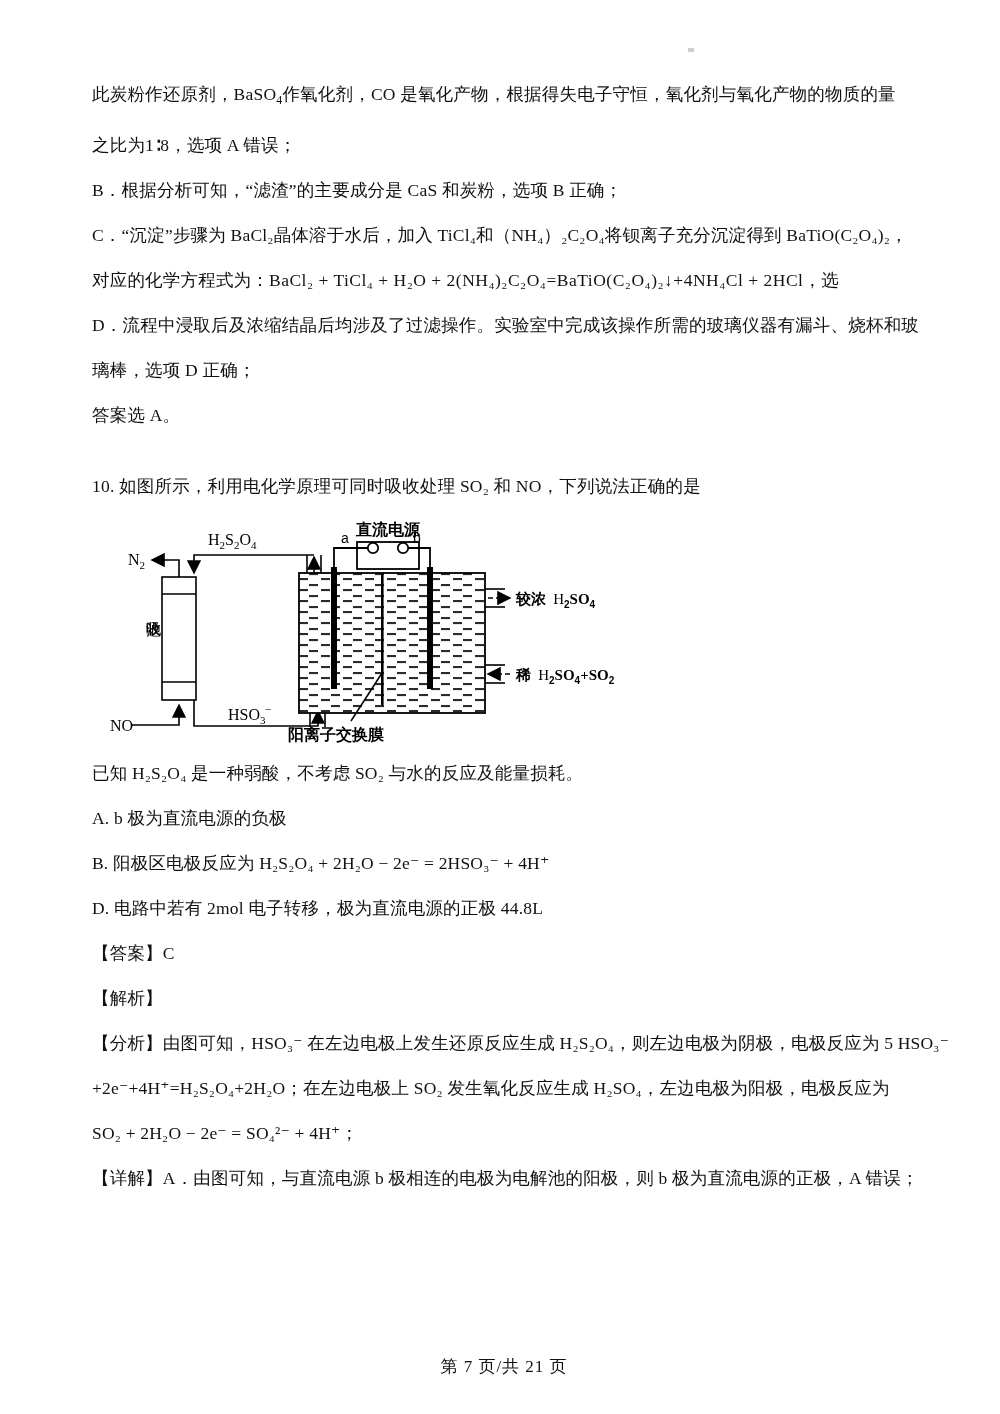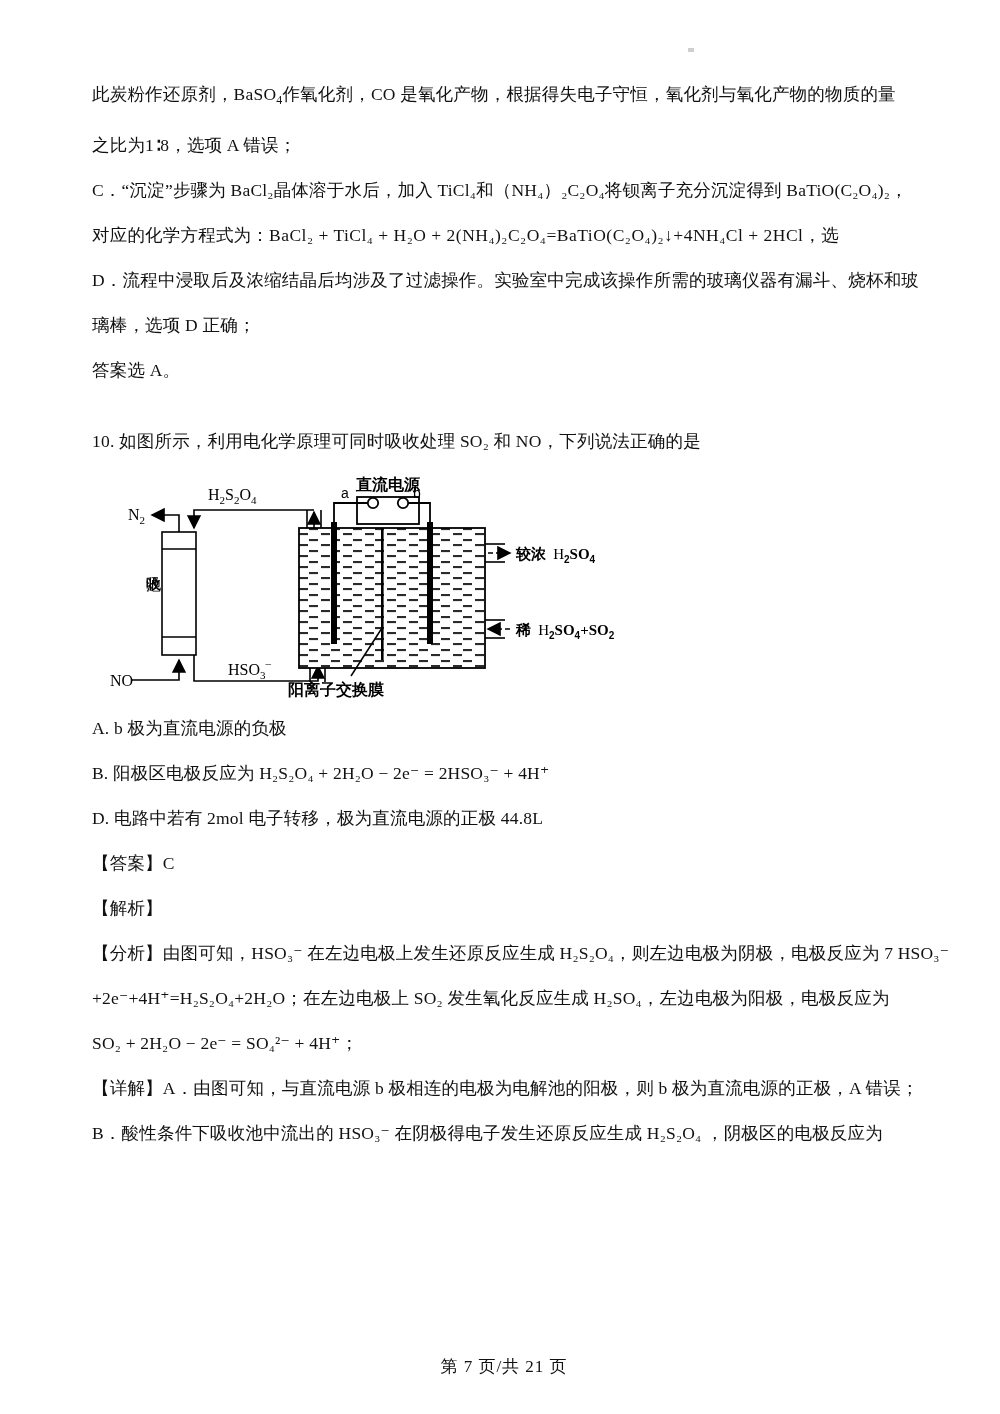--- a/index.html
+++ b/index.html
@@ -55,20 +55,21 @@
 <div class="page">
 
   <div class="topmark"></div>
 
   <p class="line">
     <span>此炭粉作还原剂，</span><span class="fml"><span>BaSO</span><sub>4</sub></span><span>作氧化剂，CO 是氧化产物，根据得失电子守恒，氧化剂与氧化产物的物质的量</span>
   </p>
 
   <p class="line">之比为1∶8，选项 A 错误；</p>
 
+  <p class="line">B．根据分析可知，“滤渣”的主要成分是 CaS 和炭粉，选项 B 正确；</p>
 
   <p class="line">C．“沉淀”步骤为 BaCl₂晶体溶于水后，加入 TiCl₄和（NH₄）₂C₂O₄将钡离子充分沉淀得到 BaTiO(C₂O₄)₂，</p>
 
   <p class="line">
     <span>对应的化学方程式为：</span><span class="eq">BaCl₂ + TiCl₄ + H₂O + 2(NH₄)₂C₂O₄=BaTiO(C₂O₄)₂↓+4NH₄Cl + 2HCl</span><span>，选</span>
   </p>
 
 
   <p class="line">D．流程中浸取后及浓缩结晶后均涉及了过滤操作。实验室中完成该操作所需的玻璃仪器有漏斗、烧杯和玻</p>
   <p class="line">璃棒，选项 D 正确；</p>
@@ -173,37 +174,37 @@
         <tspan font-family="'Liberation Serif',serif" font-weight="normal" dx="3">H</tspan><tspan font-size="10" dy="4">2</tspan><tspan font-family="'Liberation Serif',serif" font-size="15" dy="-4">SO</tspan><tspan font-size="10" dy="4">4</tspan><tspan font-family="'Liberation Serif',serif" font-size="15" dy="-4">+SO</tspan><tspan font-size="10" dy="4">2</tspan>
       </text>
 
       <g stroke="#000" stroke-width="1.5" fill="none">
         <line x1="272" y1="158" x2="241" y2="206"></line>
       </g>
       <text x="178" y="225" font-family="'Liberation Sans',sans-serif" font-size="16" font-weight="bold">阳离子交换膜</text>
     </svg>
   </div>
 
+  <p class="line">已知 H₂S₂O₄ 是一种弱酸，不考虑 SO₂ 与水的反应及能量损耗。</p>
 
   <p class="line">A. b 极为直流电源的负极</p>
   <p class="line">B. 阳极区电极反应为 H₂S₂O₄ + 2H₂O − 2e⁻ = 2HSO₃⁻ + 4H⁺</p>
   <p class="line">D. 电路中若有 2mol 电子转移，极为直流电源的正极 44.8L</p>
 
   <p class="line">
     <span>【答案】</span><span>C</span>
   </p>
 
   <p class="line">【解析】</p>
 
   <p class="line">
-    <span>【分析】</span><span>由图可知，HSO₃⁻ 在左边电极上发生还原反应生成 H₂S₂O₄，则左边电极为阴极，电极反应为 7 HSO₃⁻</span>
+    <span>【分析】</span><span>由图可知，HSO₃⁻ 在左边电极上发生还原反应生成 H₂S₂O₄，则左边电极为阴极，电极反应为 5 HSO₃⁻</span>
   </p>
   <p class="line">+2e⁻+4H⁺=H₂S₂O₄+2H₂O；在左边电极上 SO₂ 发生氧化反应生成 H₂SO₄，左边电极为阳极，电极反应为</p>
   <p class="line">SO₂ + 2H₂O − 2e⁻ = SO₄²⁻ + 4H⁺；</p>
 
   <p class="line">
     <span>【详解】</span><span>A．由图可知，与直流电源 b 极相连的电极为电解池的阳极，则 b 极为直流电源的正极，A 错误；</span>
   </p>
-  <p class="line">B．酸性条件下吸收池中流出的 HSO₃⁻ 在阴极得电子发生还原反应生成 H₂S₂O₄ ，阴极区的电极反应为</p>
 
   <div class="footer">第 7 页/共 21 页</div>
 
 </div>
 
 </body></html>

